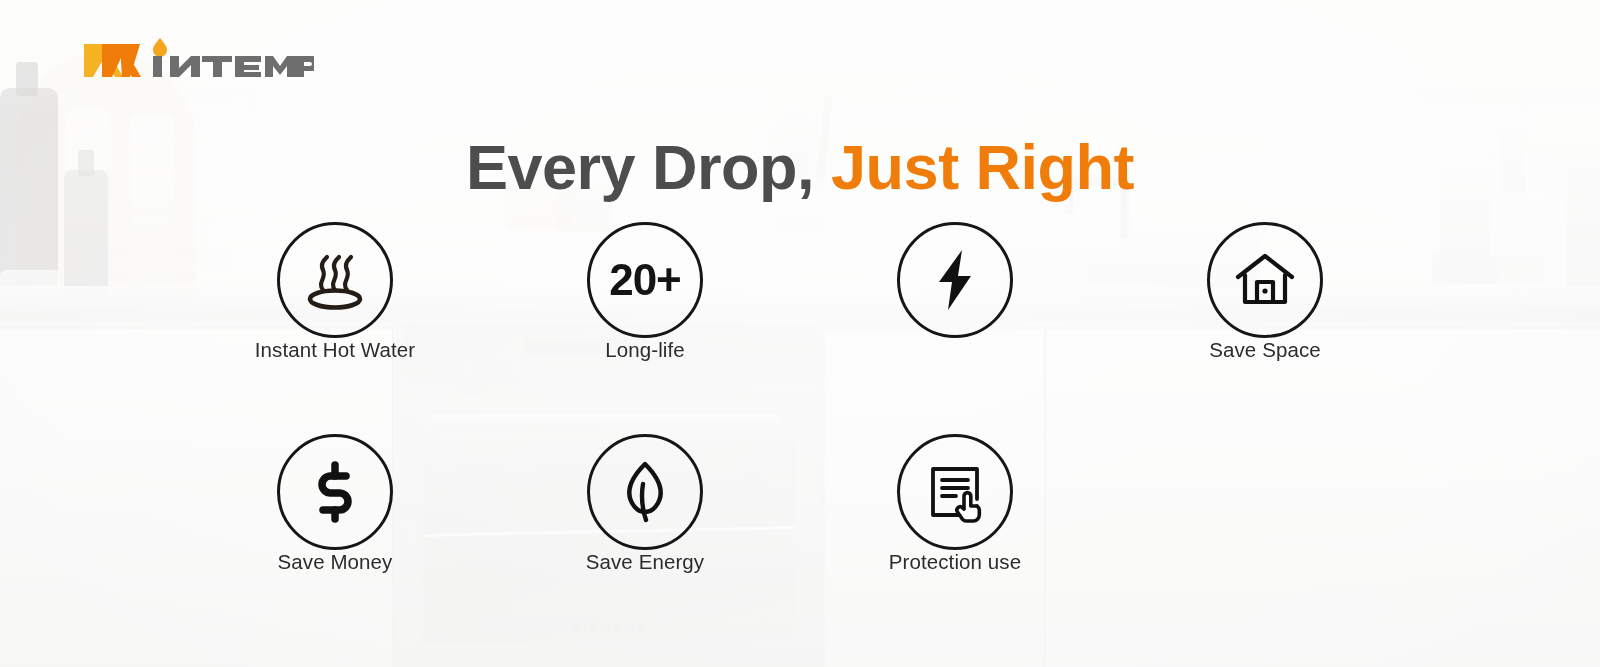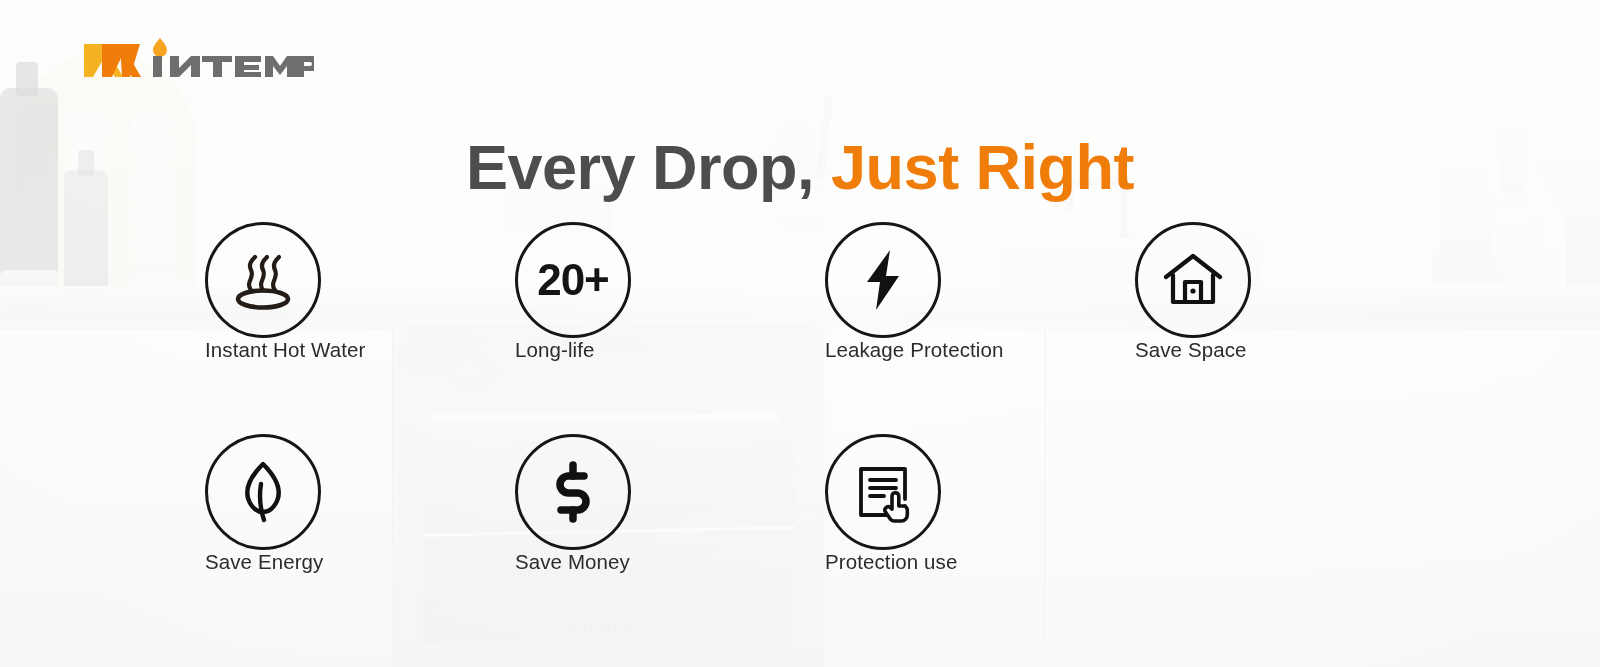--- a/index.html
+++ b/index.html
@@ -259,21 +259,21 @@
     left: 180px; top: 222px;
     width: 1240px;
     display: grid;
     grid-template-columns: repeat(4, 1fr);
     grid-template-rows: 212px 212px;
     justify-items: center;
   }
   .cell {
     display: flex;
     flex-direction: column;
-    align-items: flex-start;
+    align-items: center;
     width: 260px;
   }
   .ring {
     width: 116px; height: 116px;
     border: 3.2px solid #161616;
     border-radius: 50%;
     display: flex;
     align-items: center;
     justify-content: center;
     box-sizing: border-box;
@@ -407,60 +407,59 @@
         <div class="cell-label">Long-life</div>
       </div>
 
 
       <div class="cell">
         <div class="ring">
           <svg width="68" height="68" viewBox="0 0 68 68" xmlns="http://www.w3.org/2000/svg">
             <path d="M41 4 L18 36 h13 L27 64 L50 30 H37 z" fill="#111"></path>
           </svg>
         </div>
-        <div class="cell-label">Leakage Protection</div>
       </div>
 
       <div class="cell">
         <div class="ring">
           <svg width="72" height="72" viewBox="0 0 72 72" xmlns="http://www.w3.org/2000/svg">
             <g fill="none" stroke="#111" stroke-width="4.2" stroke-linecap="round" stroke-linejoin="round">
               <path d="M9 33 L36 12 L63 33"></path>
               <path d="M16 31 V58 h40 V31"></path>
               <path d="M28 58 V38 h16 v20"></path>
             </g>
             <circle cx="36" cy="47" r="2.6" fill="#111"></circle>
           </svg>
         </div>
         <div class="cell-label">Save Space</div>
       </div>
 
       <div class="cell">
         <div class="ring">
           <svg width="72" height="72" viewBox="0 0 72 72" xmlns="http://www.w3.org/2000/svg">
-            <g fill="none" stroke="#111" stroke-width="4.4" stroke-linecap="round" stroke-linejoin="round">
-              <path d="M36 8 C52 24 56 38 47 50 C41 58 31 58 25 50 C16 38 20 24 36 8 z"></path>
-              <path d="M34 28 C32 40 33 52 37 64"></path>
-            </g>
-          </svg>
-        </div>
-        <div class="cell-label">Save Energy</div>
-      </div>
-
-      <div class="cell">
-        <div class="ring">
-          <svg width="72" height="72" viewBox="0 0 72 72" xmlns="http://www.w3.org/2000/svg">
             <g fill="none" stroke="#111" stroke-width="7.5" stroke-linecap="round" stroke-linejoin="round">
               <path d="M47 20 H31.5 a8.5 8.5 0 0 0 0 17 h9 a8.5 8.5 0 0 1 0 17 H24"></path>
               <path d="M36 9 v11"></path>
               <path d="M36 54 v9"></path>
             </g>
           </svg>
         </div>
         <div class="cell-label">Save Money</div>
+      </div>
+
+      <div class="cell">
+        <div class="ring">
+          <svg width="72" height="72" viewBox="0 0 72 72" xmlns="http://www.w3.org/2000/svg">
+            <g fill="none" stroke="#111" stroke-width="4.4" stroke-linecap="round" stroke-linejoin="round">
+              <path d="M36 8 C52 24 56 38 47 50 C41 58 31 58 25 50 C16 38 20 24 36 8 z"></path>
+              <path d="M34 28 C32 40 33 52 37 64"></path>
+            </g>
+          </svg>
+        </div>
+        <div class="cell-label">Save Energy</div>
       </div>
 
       <div class="cell">
         <div class="ring">
           <svg width="68" height="68" viewBox="0 0 68 68" xmlns="http://www.w3.org/2000/svg">
             <g fill="none" stroke="#111" stroke-width="3.8" stroke-linecap="round" stroke-linejoin="round">
               <path d="M12 11 h44 v30 M56 48 v9 h-44 v-46"></path>
               <path d="M21 22 h26"></path>
               <path d="M21 30 h26"></path>
               <path d="M21 38 h14"></path>

